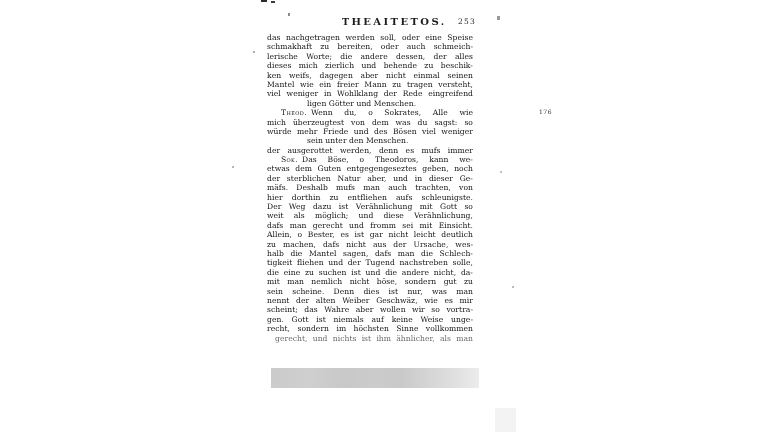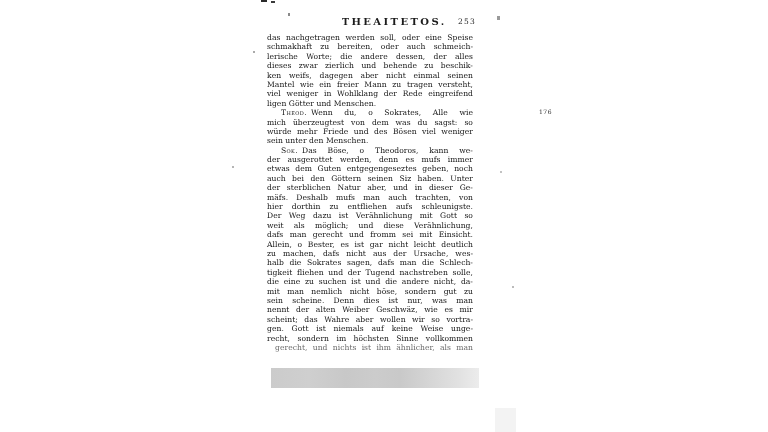--- a/index.html
+++ b/index.html
@@ -52,20 +52,21 @@
   }
   .line {
     text-align: justify;
     text-align-last: justify;
     white-space: normal;
     height: 9.4px;
     overflow: visible;
   }
   .line.noj {
     text-align-last: left;
+    margin-left: 40px;
   }
   .line.ind {
     padding-left: 14px;
   }
   .line.faded {
     color: #4e4e4e;
     opacity: 0.85;
     padding-left: 8px;
   }
   .speaker {
@@ -123,42 +124,41 @@
 <div class="page-title">THEAITETOS.</div>
 
 <div class="page-number">253</div>
 
 <div class="margin-note">176</div>
 
 <div class="textblock" id="textblock">
     <div class="line">das nachgetragen werden soll, oder eine Speise</div>
     <div class="line">schmakhaft zu bereiten, oder auch schmeich-</div>
     <div class="line">lerische Worte; die andere dessen, der alles</div>
-    <div class="line">dieses zwar zierlich und behende zu beschik-</div>
+    <div class="line">dieses mich zierlich und behende zu beschik-</div>
     <div class="line">ken weifs, dagegen aber nicht einmal seinen</div>
     <div class="line">Mantel wie ein freier Mann zu tragen versteht,</div>
     <div class="line">viel weniger in Wohlklang der Rede eingreifend</div>
     <div class="line noj">ligen Götter und Menschen.</div>
     <div class="line ind"><span class="speaker">Theod.</span>Wenn du, o Sokrates, Alle wie</div>
     <div class="line">mich überzeugtest von dem was du sagst: so</div>
     <div class="line">würde mehr Friede und des Bösen viel weniger</div>
     <div class="line noj">sein unter den Menschen.</div>
+    <div class="line">der ausgerottet werden, denn es mufs immer</div>
     <div class="line ind"><span class="speaker">Sok.</span>Das Böse, o Theodoros, kann we-</div>
-    <div class="line">der ausgerottet werden, denn es mufs immer</div>
     <div class="line">etwas dem Guten entgegengeseztes geben, noch</div>
-    <div class="line">auch bei den Göttern seinen Siz haben.  Unter</div>
     <div class="line">der sterblichen Natur aber, und in dieser Ge-</div>
     <div class="line">mäfs.  Deshalb mufs man auch trachten, von</div>
     <div class="line">hier dorthin zu entfliehen aufs schleunigste.</div>
     <div class="line">Der Weg dazu ist Verähnlichung mit Gott so</div>
     <div class="line">weit als möglich; und diese Verähnlichung,</div>
     <div class="line">dafs man gerecht und fromm sei mit Einsicht.</div>
     <div class="line">Allein, o Bester, es ist gar nicht leicht deutlich</div>
     <div class="line">zu machen, dafs nicht aus der Ursache, wes-</div>
-    <div class="line">halb die Sokrates sagen, dafs man die Schlech-</div>
+    <div class="line">halb die Mantel sagen, dafs man die Schlech-</div>
     <div class="line">tigkeit fliehen und der Tugend nachstreben solle,</div>
     <div class="line">die eine zu suchen ist und die andere nicht, da-</div>
     <div class="line">mit man nemlich nicht böse, sondern gut zu</div>
     <div class="line">sein scheine.  Denn dies ist nur, was man</div>
     <div class="line">nennt der alten Weiber Geschwäz, wie es mir</div>
     <div class="line">scheint; das Wahre aber wollen wir so vortra-</div>
     <div class="line">gen.  Gott ist niemals auf keine Weise unge-</div>
     <div class="line">recht, sondern im höchsten Sinne vollkommen</div>
     <div class="line faded">gerecht, und nichts ist ihm ähnlicher, als man</div>
   </div>

